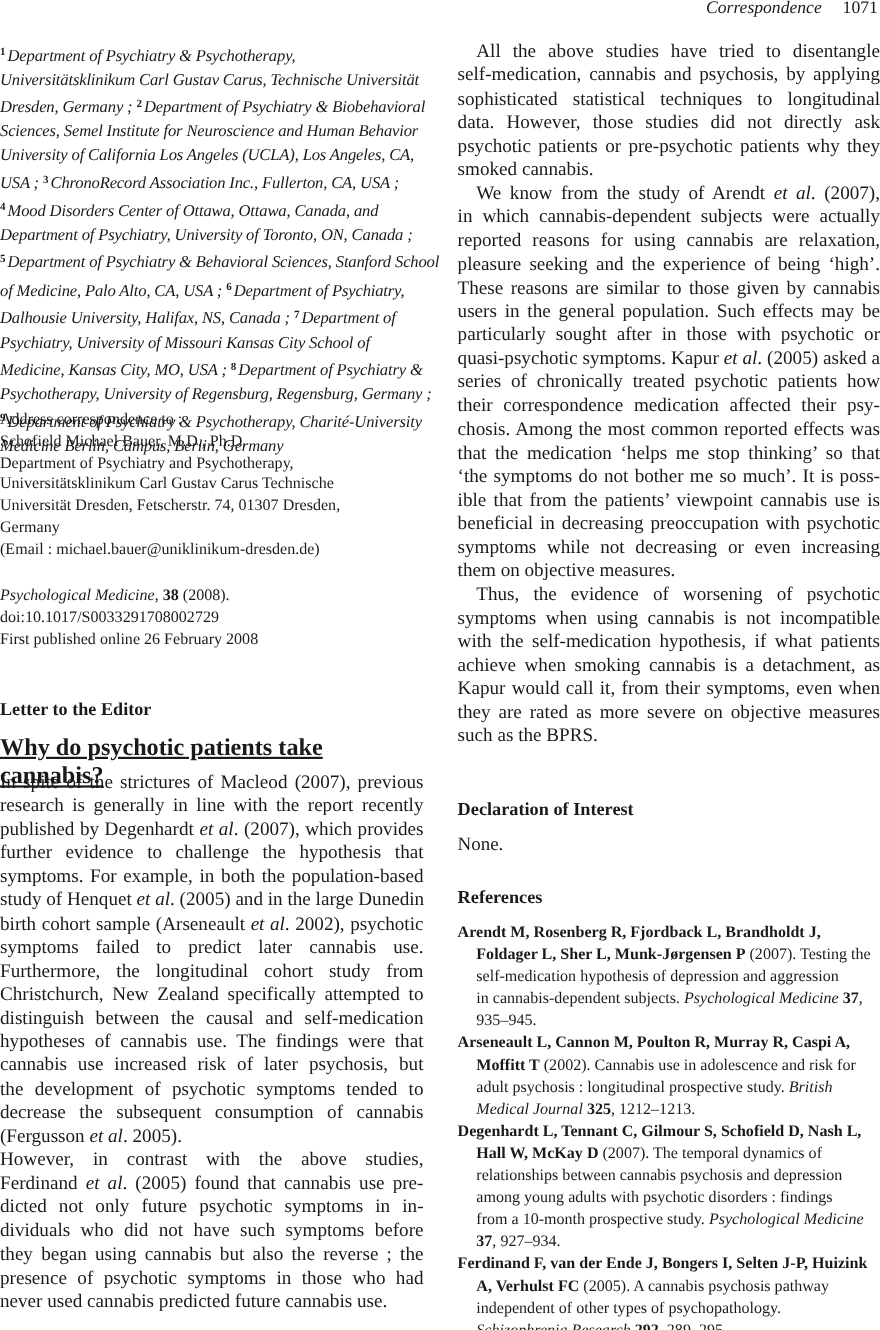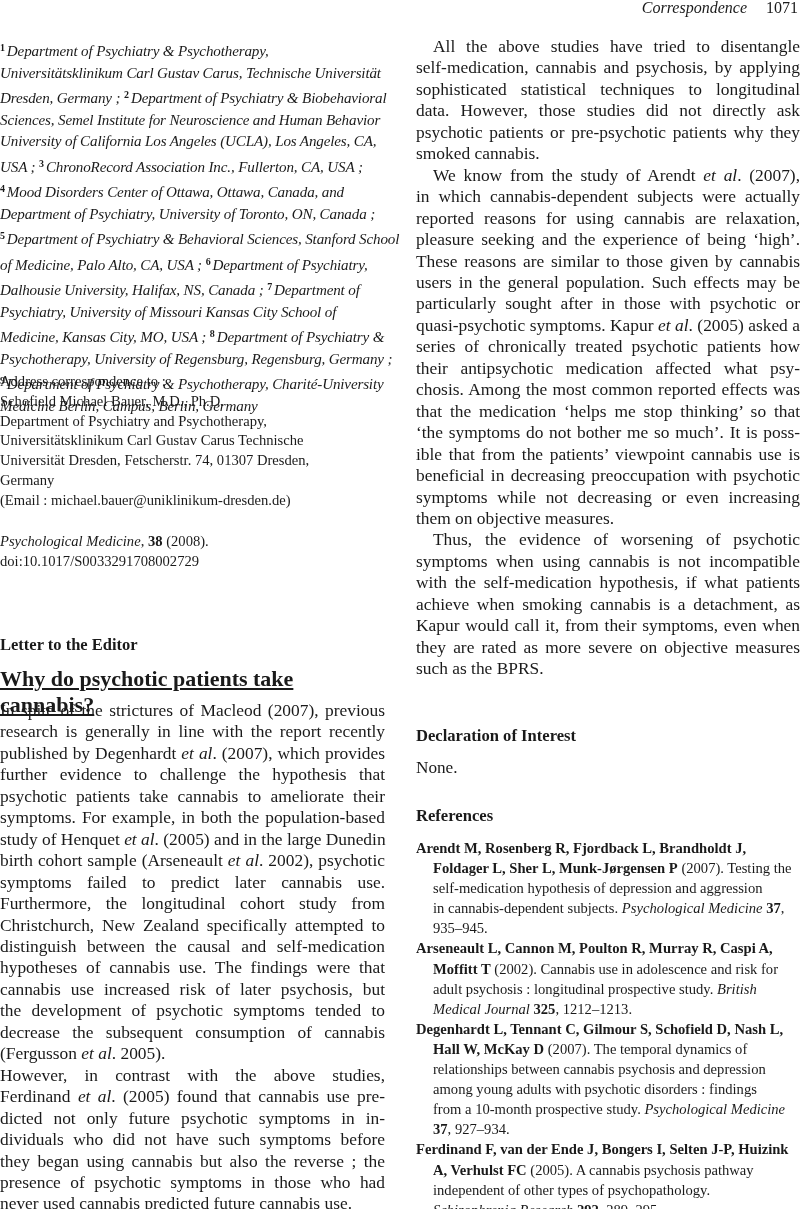--- a/index.html
+++ b/index.html
@@ -70,31 +70,31 @@
         <span class="ln">Department of Psychiatry and Psychotherapy,</span>
         <span class="ln">Universitätsklinikum Carl Gustav Carus Technische</span>
         <span class="ln">Universität Dresden, Fetscherstr. 74, 01307 Dresden,</span>
         <span class="ln">Germany</span>
         <span class="ln">(Email : michael.bauer@uniklinikum-dresden.de)</span>
       </div>
 
     <div class="blk pub" style="top:532px;">
       <span class="ln"><i>Psychological Medicine</i>, <b>38</b> <span>(2008).</span></span>
       <span class="ln">doi:10.1017/S0033291708002729</span>
+      <span class="ln">First published online 26 February 2008</span>
     </div>
 
     <div class="blk h-letter" style="top:635px;">Letter to the Editor</div>
     <div class="blk h-title" style="top:666px;">Why do psychotic patients take cannabis?</div>
 
     <div class="blk body" id="bodyLeft" style="top:700px;">
         <span class="ln">In spite of the strictures of Macleod (2007), previous</span>
         <span class="ln">research is generally in line with the report recently</span>
         <span class="ln">published by Degenhardt <i>et al</i>. (2007), which provides</span>
         <span class="ln">further evidence to challenge the hypothesis that</span>
-        <span class="ln">psychotic patients take cannabis to ameliorate their</span>
         <span class="ln">symptoms. For example, in both the population-based</span>
         <span class="ln">study of Henquet <i>et al</i>. (2005) and in the large Dunedin</span>
         <span class="ln">birth cohort sample (Arseneault <i>et al</i>. 2002), psychotic</span>
         <span class="ln">symptoms failed to predict later cannabis use.</span>
         <span class="ln">Furthermore, the longitudinal cohort study from</span>
         <span class="ln">Christchurch, New Zealand specifically attempted to</span>
         <span class="ln">distinguish between the causal and self-medication</span>
         <span class="ln">hypotheses of cannabis use. The findings were that</span>
         <span class="ln">cannabis use increased risk of later psychosis, but</span>
         <span class="ln">the development of psychotic symptoms tended to</span>
@@ -120,21 +120,21 @@
         <span class="ln last">smoked cannabis.</span>
         <span class="ln ind">We know from the study of Arendt <i>et al</i>. (2007),</span>
         <span class="ln">in which cannabis-dependent subjects were actually</span>
         <span class="ln">reported reasons for using cannabis are relaxation,</span>
         <span class="ln">pleasure seeking and the experience of being ‘high’.</span>
         <span class="ln">These reasons are similar to those given by cannabis</span>
         <span class="ln">users in the general population. Such effects may be</span>
         <span class="ln">particularly sought after in those with psychotic or</span>
         <span class="ln">quasi-psychotic symptoms. Kapur <i>et al</i>. (2005) asked a</span>
         <span class="ln">series of chronically treated psychotic patients how</span>
-        <span class="ln">their antipsychotic medication affected what psy-</span>
+        <span class="ln">their correspondence medication affected their psy-</span>
         <span class="ln">chosis. Among the most common reported effects was</span>
         <span class="ln">that the medication ‘helps me stop thinking’ so that</span>
         <span class="ln">‘the symptoms do not bother me so much’. It is poss-</span>
         <span class="ln">ible that from the patients’ viewpoint cannabis use is</span>
         <span class="ln">beneficial in decreasing preoccupation with psychotic</span>
         <span class="ln">symptoms while not decreasing or even increasing</span>
         <span class="ln last">them on objective measures.</span>
         <span class="ln ind">Thus, the evidence of worsening of psychotic</span>
         <span class="ln">symptoms when using cannabis is not incompatible</span>
         <span class="ln">with the self-medication hypothesis, if what patients</span>

